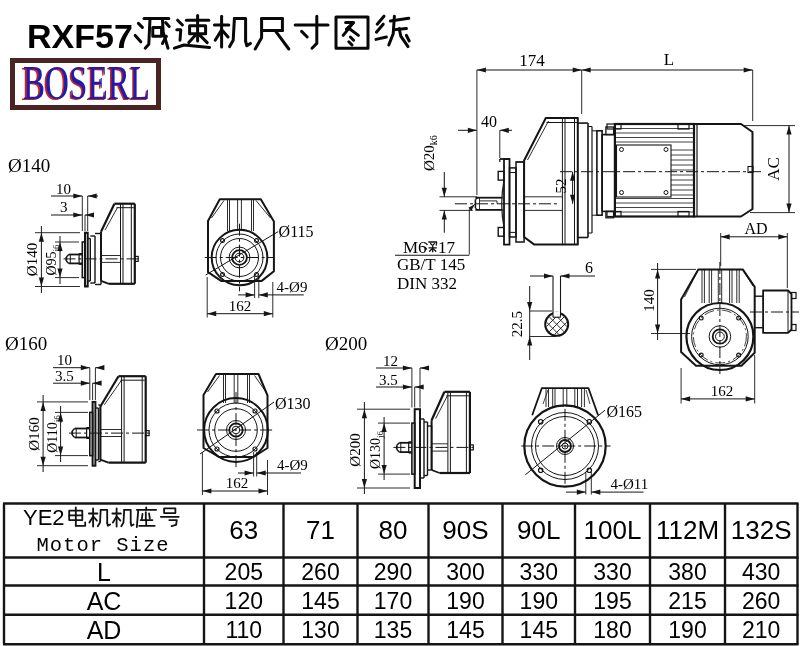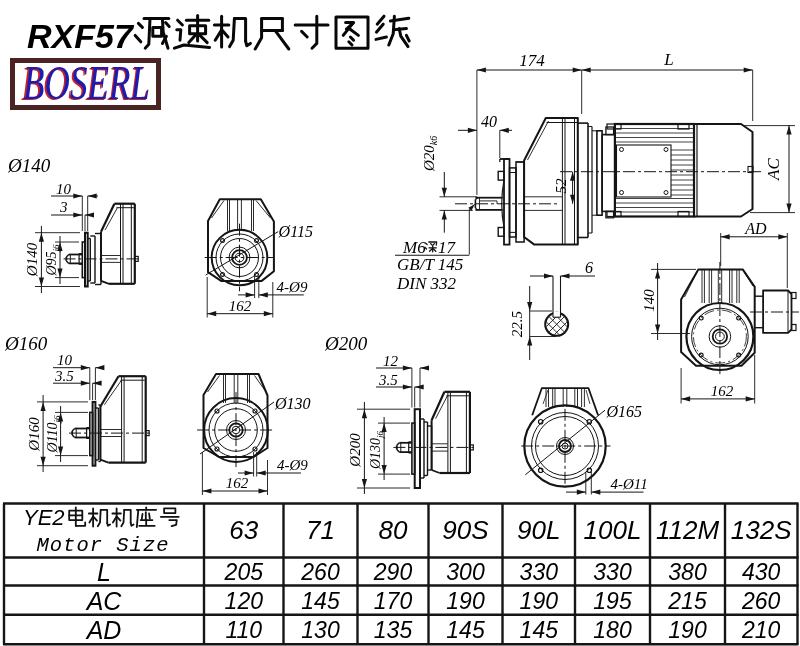--- a/index.html
+++ b/index.html
@@ -1,14 +1,14 @@
 <!DOCTYPE html>
 <html><head><meta charset="utf-8"><style>
 html,body{margin:0;padding:0;background:#fff;}
-#c{position:relative;width:800px;height:646px;overflow:hidden;filter:blur(0.3px);font-style:italic;}
+#c{position:relative;width:800px;height:646px;overflow:hidden;filter:blur(0.3px);}
 text.d{font-family:"Liberation Serif",serif;}
 text.b{font-family:"Liberation Sans",sans-serif;font-weight:bold;}
 text.t{font-family:"Liberation Sans",sans-serif;}
 text.m{font-family:"Liberation Mono",monospace;letter-spacing:1px;}
 text.logo{font-family:"Liberation Serif",serif;font-size:48px;fill:#1c1cb0;}
 text.logor{font-family:"Liberation Serif",serif;font-size:48px;fill:#cc2222;}
 </style></head><body>
 <div id="c">
 <svg width="800" height="646" viewBox="0 0 800 646">
 <rect width="800" height="646" fill="#ffffff"></rect>

